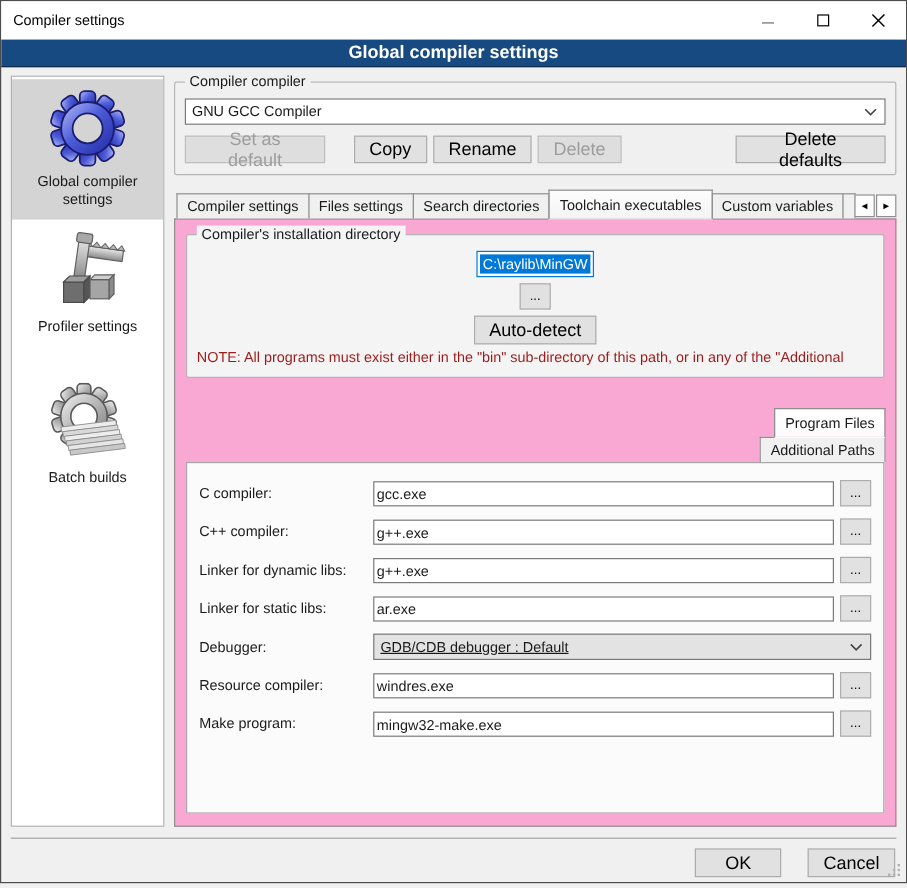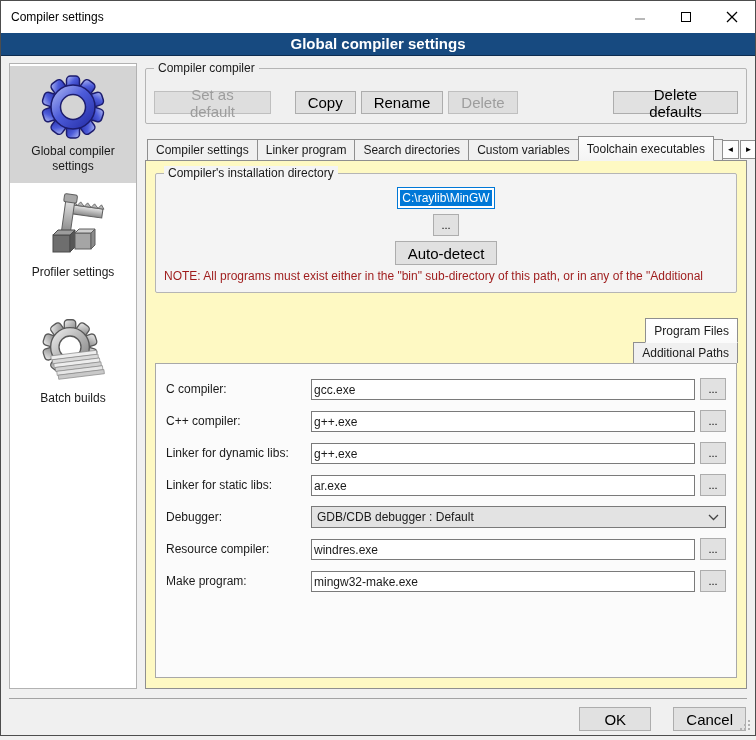--- a/index.html
+++ b/index.html
@@ -32,41 +32,41 @@
   .main { flex:1; display:flex; flex-direction:column; min-width:0; }
 
   
   .groupbox { position:relative; border:1px solid #b5b5b5; border-radius:2px; padding:13px 8px 9px; }
   .groupbox > .legend { position:absolute; top:-8px; left:8px; padding:0 4px; }
   .gb-main { margin-top:5px; background:#f0f0f0; }
   .gb-main > .legend { background:#f0f0f0; }
 
   
   .combo { position:relative; height:22px; border:1px solid #7a7a7a; background:#fff; line-height:20px; padding:0 22px 0 5px; cursor:default; white-space:nowrap; overflow:hidden; }
-  .combo.gray { background:#e3e3e3; }
+  .combo.gray { background:#e3e3e3;text-decoration:underline; }
   .combo .chev { position:absolute; right:6px; top:7px; }
 
   
   .btn { height:23px; background:#e1e1e1; border:1px solid #adadad; font-family:"Liberation Sans",sans-serif; font-size:15px; padding:0 12px; color:#000; cursor:default; display:inline-flex; align-items:center; justify-content:center; }
   .btn.disabled { color:#9d9d9d; background:#dedede; border-color:#bfbfbf; }
   .btnrow { display:flex; margin-top:9px; align-items:center; }
   .btnrow .sp { flex:1; }
   .btnrow .g24 { width:24px; }
   .btnrow .g5 { width:5px; }
   .btnrow .g96 { width:96px; }
 
   
   .tabs { display:flex; align-items:flex-end; margin-top:12px; padding-left:2px; position:relative; z-index:2; }
   .tab { border:1px solid #8f8f8f; border-bottom:none; background:#f0f0f0; padding:0 8px; height:21px; line-height:20px; margin-right:-1px; white-space:nowrap; cursor:default; }
   .tab.active { background:linear-gradient(#fdfdfd,#f4f4f4); height:25px; line-height:24px; margin-bottom:-1px; border-bottom:1px solid #f4f4f4; position:relative; z-index:3; }
   .tab.clip { width:44px; overflow:hidden; padding-right:0; }
   .tab-arrows { margin-left:auto; display:flex; gap:1px; margin-bottom:1px; }
   .tab-arrow { width:17px; height:19px; border:1px solid #8f8f8f; background:#fdfdfd; font-size:8px; display:flex; align-items:center; justify-content:center; color:#000; cursor:default; }
 
-  .tabpanel { flex:1; border:1px solid #8f8f8f; background:#fef9c3; padding:12px 9px 10px; display:flex; flex-direction:column; min-height:0; }
+  .tabpanel { flex:1; border:1px solid #8f8f8f; background:#f9a8d4; padding:12px 9px 10px; display:flex; flex-direction:column; min-height:0; }
   .gb-inst { background:#f4f4f4; }
   .gb-inst > .legend { background:#f4f4f4; }
 
   
   .inst-row { display:flex; align-items:center; gap:5px;flex-direction:column; }
   .tinput { flex:1; height:22px; background:#fff; border:1px solid #7a7a7a; padding:1px 2px; line-height:18px; overflow:hidden; white-space:nowrap; }
   .tinput.focused { border:1px solid #0078d7; }
   .selhl { background:#0078d7; color:#fff; padding:1px 2px; }
   .mini-btn { width:26px; height:22px; flex:none; background:#e1e1e1; border:1px solid #adadad; font-size:11px; line-height:18px; text-align:center; cursor:default; }
   .auto-btn { height:24px; flex:none; }
@@ -251,40 +251,46 @@
           </g>
         </svg>
         <div class="lbl">Batch builds</div>
       </div>
     </div>
 
     <div class="main">
 
       <div class="groupbox gb-main">
         <span class="legend">Compiler compiler</span>
+        <div class="combo">
+          <span>GNU GCC Compiler</span>
+          <svg class="chev" width="11" height="7">
+              <polyline points="1,1 5.5,5.5 10,1" fill="none" stroke="#444" stroke-width="1.3"></polyline>
+            </svg>
+        </div>
         <div class="btnrow">
           <span class="sp"></span>
           <button class="btn disabled">Set as default</button>
           <span class="g24"></span>
           <button class="btn">Copy</button>
           <span class="g5"></span>
           <button class="btn">Rename</button>
           <span class="g5"></span>
           <button class="btn disabled">Delete</button>
           <span class="g96"></span>
           <button class="btn">Delete defaults</button>
         </div>
       </div>
 
       <div class="tabs">
         <div class="tab">Compiler settings</div>
-        <div class="tab">Linker program</div>
+        <div class="tab">Files settings</div>
         <div class="tab">Search directories</div>
+        <div class="tab active">Toolchain executables</div>
         <div class="tab">Custom variables</div>
-        <div class="tab active">Toolchain executables</div>
         <div class="tab clip">Build</div>
         <div class="tab-arrows">
           <div class="tab-arrow">
               <span>◄</span>
             </div>
           <div class="tab-arrow">
               <span>►</span>
             </div>
         </div>
       </div>

